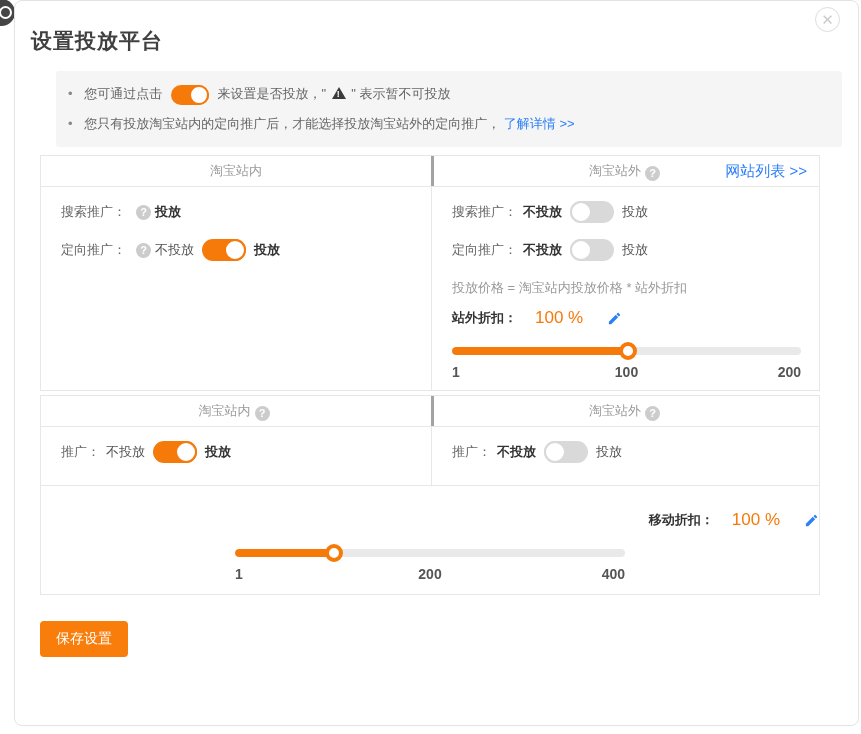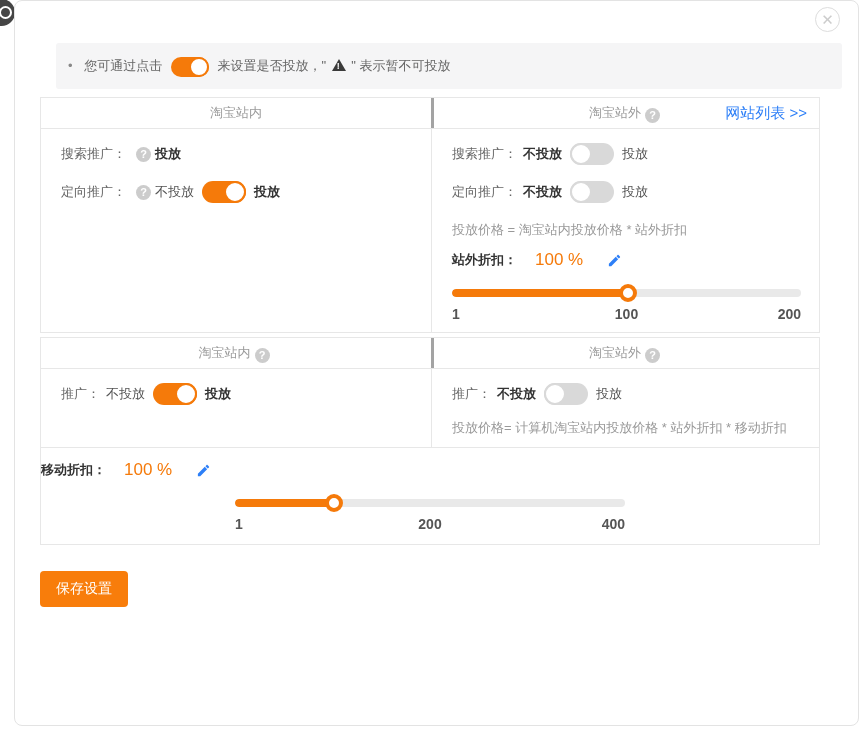--- a/index.html
+++ b/index.html
@@ -92,43 +92,48 @@
                     background:#fff; border:4.5px solid #f57a0a; }
   .slider.half .s-knob { left:calc(50.5% - 9px); }
   .slider.quarter .s-knob { left:calc(25.5% - 9px); }
   .scale { position:relative; height:18px; margin-top:4px; font-size:14px;
            font-weight:bold; color:#555; }
   .scale .s-mid { position:absolute; left:50%; transform:translateX(-50%); }
   .scale .s-max { position:absolute; right:0; }
 
   
   .t-foot { border-top:1px solid #e7e7e7; padding:10px 0 10px 0; }
-  .t-foot .discount-line { justify-content:flex-start; margin-top:0; }
+  .t-foot .discount-line { justify-content:flex-end; margin-top:12px; }
   .t-foot .slider-wrap { width:390px; margin:0 auto; }
 
   .save-btn { margin:26px 0 0 25px; display:inline-block; background:#f87d0b; color:#fff;
               font-size:14px; border:none; border-radius:4px; padding:9px 16px; cursor:pointer; }
 </style>
 </head>
 <body>
 
 <div class="corner-bubble"></div>
 
 <div class="panel">
   <div class="close-btn"></div>
 
   <div class="content">
+    <h1 class="page-title">设置投放平台</h1>
 
     <div class="notice">
       <div class="line">
         <span>您可通过点击</span>
         <span class="toggle small on"><span class="knob"></span></span>
         <span>来设置是否投放，"</span>
         <span class="warn-icon"></span>
         <span>" 表示暂不可投放</span>
+      </div>
+      <div class="line">
+        <span>您只有投放淘宝站内的定向推广后，才能选择投放淘宝站外的定向推广，</span>
+        <a class="link">了解详情 &gt;&gt;</a>
       </div>
     </div>
 
     
 
     <div class="ptable">
       <div class="t-head">
         <div class="hcell">
           <span>淘宝站内</span>
         </div>
@@ -224,21 +229,20 @@
 
         <div class="bcell" style="padding-bottom:10px;">
           <div class="row">
             <span class="lbl">推广：</span>
             <span class="status-strong">不投放</span>
             <span class="toggle off">
                 <span class="knob"></span>
               </span>
             <span class="status-plain">投放</span>
           </div>
-          <div class="formula" style="margin-top:10px;">投放价格= 计算机淘宝站内投放价格 * 站外折扣 * 移动折扣</div>
         </div>
       </div>
 
       <div class="t-foot">
         <div class="discount-line">
           <span class="discount-lbl">移动折扣：</span>
           <span class="discount-val">100 %</span>
           <span class="edit-icon">
             <svg width="15" height="15" viewBox="0 0 24 24">
                 <path d="M3 17.25V21h3.75L17.8 9.94l-3.75-3.75L3 17.25zM20.7 7.04c.4-.4.4-1.02 0-1.41l-2.34-2.34c-.4-.4-1.02-.4-1.41 0l-1.83 1.83 3.75 3.75 1.83-1.83z" fill="#2d7ff7"></path>

